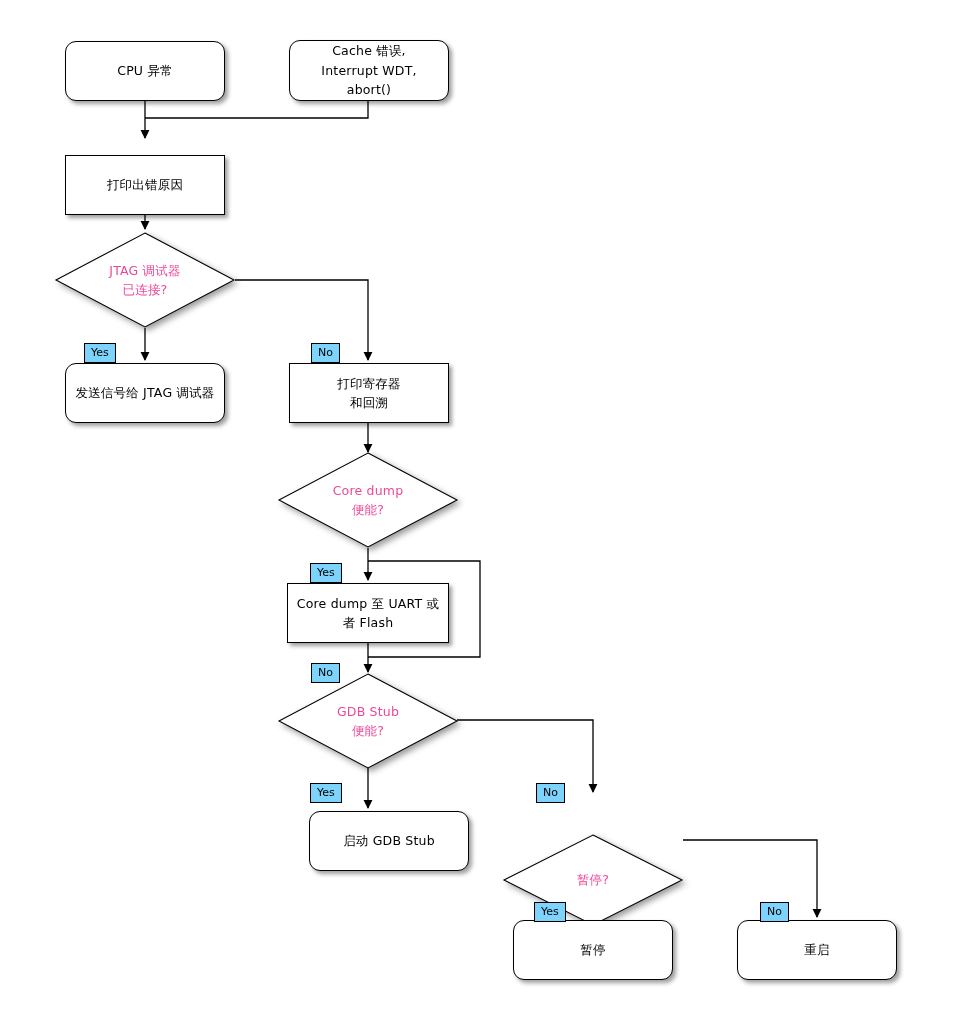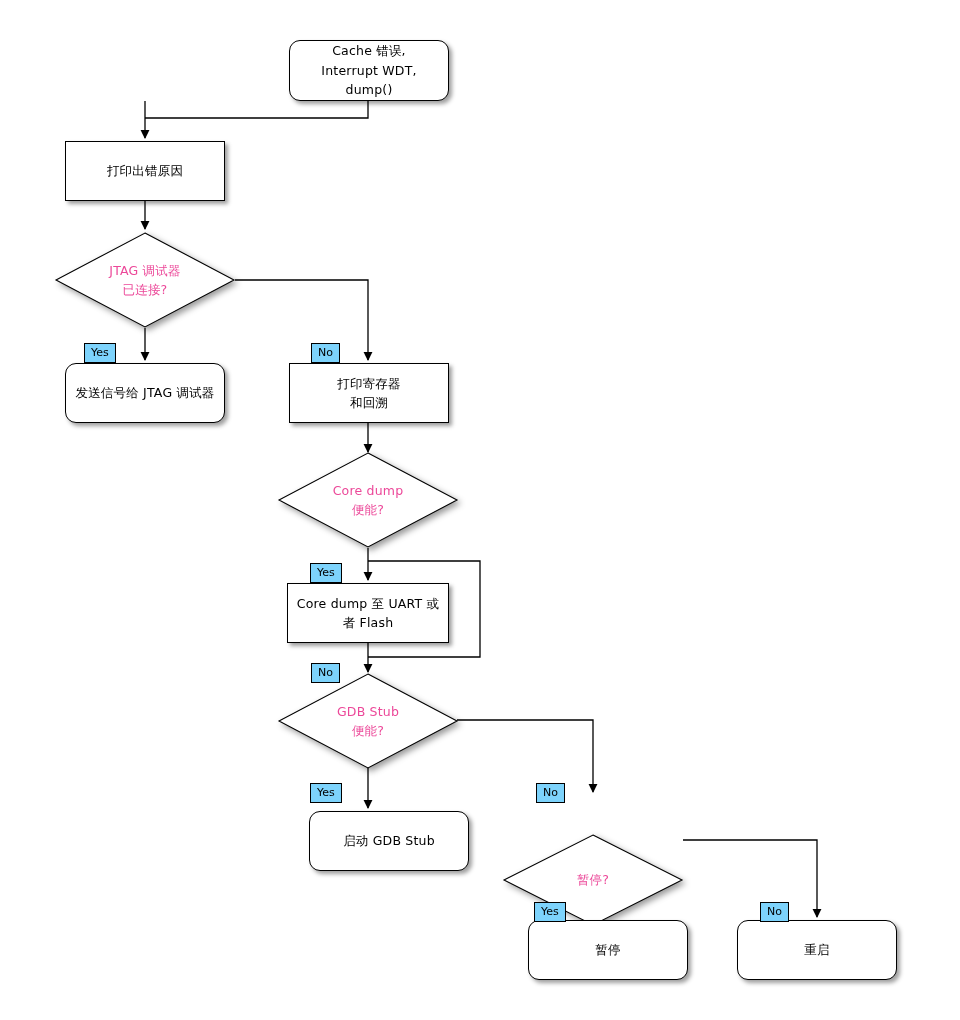--- a/index.html
+++ b/index.html
@@ -119,28 +119,31 @@
       <path d="M 368 768 L 368 808" marker-end="url(#arrow)"></path>
 
       <path d="M 457 720 L 593 720 L 593 792" marker-end="url(#arrow)"></path>
 
       <path d="M 593 886 L 593 917" marker-end="url(#arrow)"></path>
 
       <path d="M 683 840 L 817 840 L 817 917" marker-end="url(#arrow)"></path>
     </g>
   </svg>
 
+  <div class="node rounded" style="left:65px; top:41px; width:160px; height:60px;">
+    <span style="white-space:pre-line;">CPU 异常</span>
+  </div>
 
   <div class="node rounded" style="left:289px; top:40px; width:160px; height:61px;">
     <span style="white-space:pre-line;">Cache 错误,
 Interrupt WDT,
-dump()</span>
-  </div>
-
-  <div class="node sharp" style="left:65px; top:141px; width:160px; height:60px;">
+abort()</span>
+  </div>
+
+  <div class="node sharp" style="left:65px; top:155px; width:160px; height:60px;">
     <span style="white-space:pre-line;">打印出错原因</span>
   </div>
 
   <div class="diamond-wrap" style="left:55px; top:232px; width:180px; height:96px;">
     <svg width="180" height="96" viewBox="0 0 180 96" xmlns="http://www.w3.org/2000/svg">
       <polygon points="90,1 179,48 90,95 1,48" fill="#ffffff" stroke="#000000" stroke-width="1.1" style="filter:drop-shadow(3px 3px 3px rgba(0,0,0,0.4));"></polygon>
     </svg>
     <div class="diamond-label" style="white-space:pre-line;">JTAG 调试器
 已连接?</div>
   </div>
@@ -178,21 +181,21 @@
     <span style="white-space:pre-line;">启动 GDB Stub</span>
   </div>
 
   <div class="diamond-wrap" style="left:503px; top:834px; width:180px; height:92px;">
     <svg width="180" height="92" viewBox="0 0 180 92" xmlns="http://www.w3.org/2000/svg">
       <polygon points="90,1 179,46 90,91 1,46" fill="#ffffff" stroke="#000000" stroke-width="1.1" style="filter:drop-shadow(3px 3px 3px rgba(0,0,0,0.4));"></polygon>
     </svg>
     <div class="diamond-label" style="white-space:pre-line;">暂停?</div>
   </div>
 
-  <div class="node rounded" style="left:513px; top:920px; width:160px; height:60px;margin-left:15px;">
+  <div class="node rounded" style="left:513px; top:920px; width:160px; height:60px;">
     <span style="white-space:pre-line;">暂停</span>
   </div>
 
   <div class="node rounded" style="left:737px; top:920px; width:160px; height:60px;align-items:center;">
     <span style="white-space:pre-line;">重启</span>
   </div>
 
   <div class="edge-label" style="left:84px; top:343px;">Yes</div>
 
   <div class="edge-label" style="left:311px; top:343px;">No</div>

